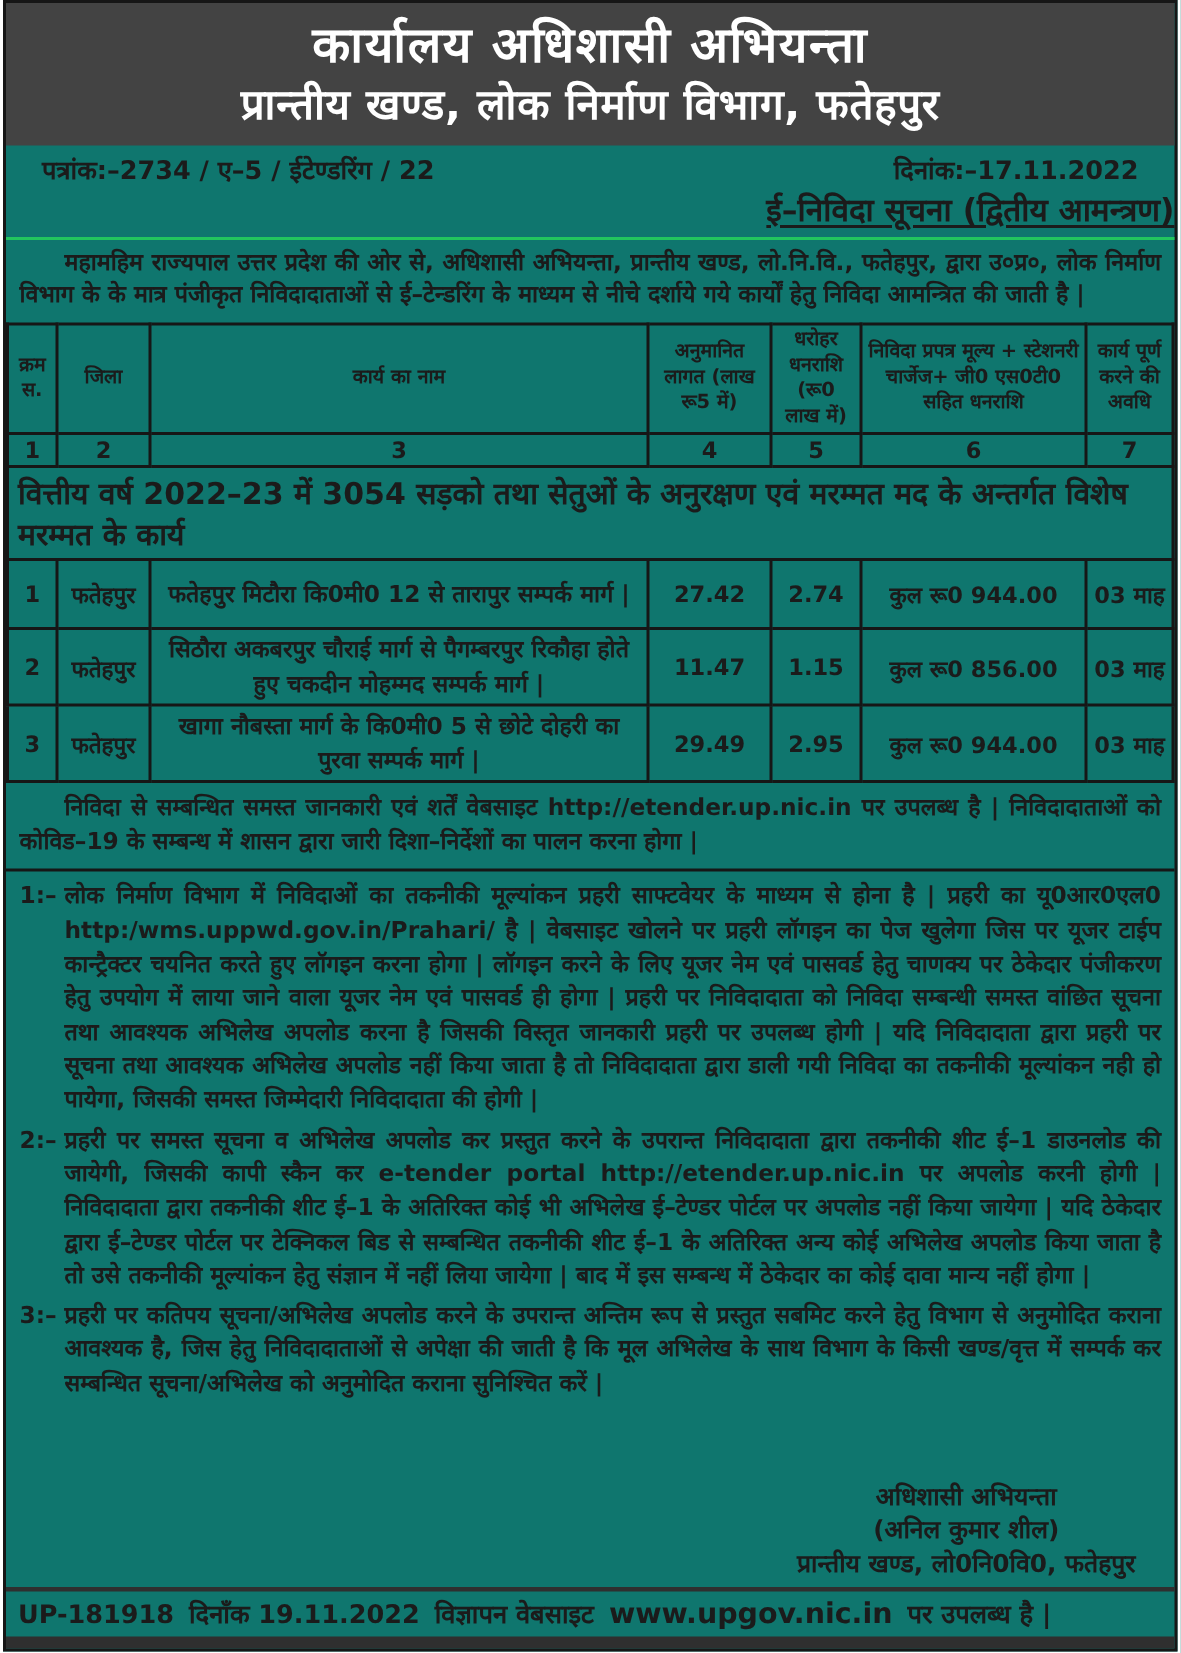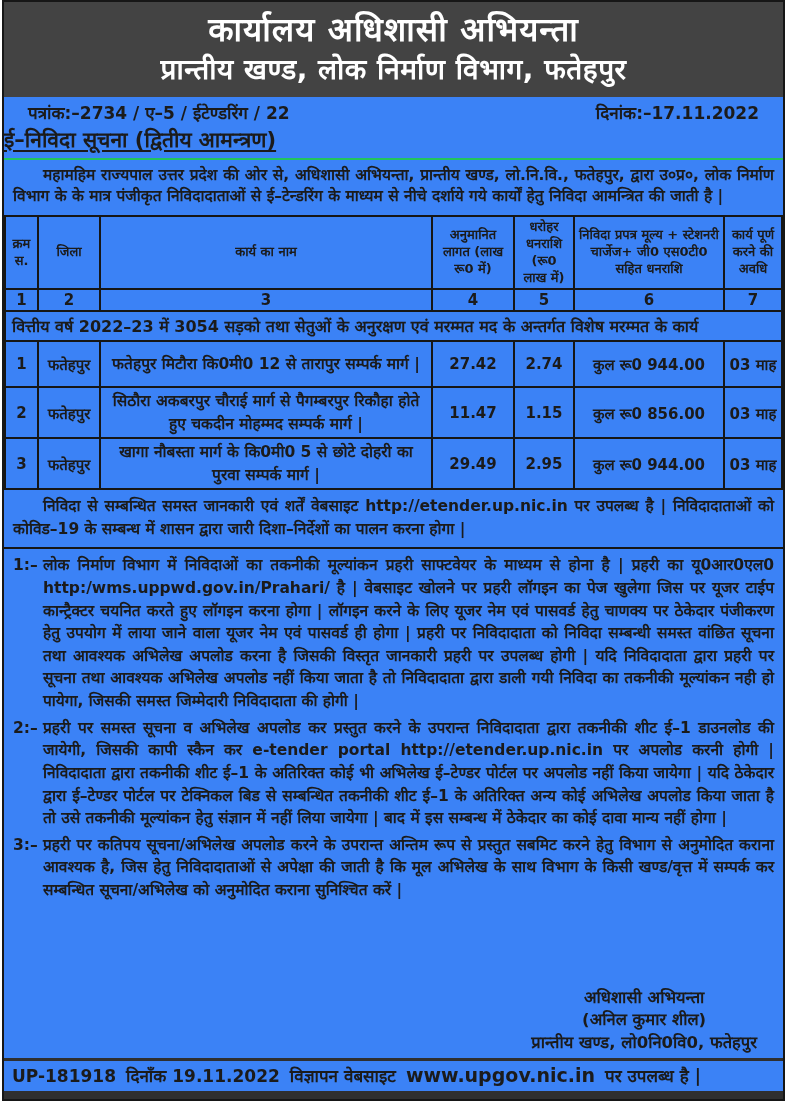--- a/index.html
+++ b/index.html
@@ -4,55 +4,55 @@
 <style>
   html,body{margin:0;padding:0;background:#ffffff;}
   body{
     width:787px;height:1102px;overflow:hidden;position:relative;
     font-family:"DejaVu Sans",sans-serif;color:#1b1b1b;
     -webkit-font-smoothing:antialiased;
   }
   .page{
     position:absolute;left:2px;right:2px;top:0;bottom:1px;
     border:2px solid #161616;
-    display:flex;flex-direction:column;background:#3b82f6;
+    display:flex;flex-direction:column;background:#0f766e;
   }
   
   .masthead{
     background:#434343;color:#ffffff;text-align:center;
     padding:9px 4px 10px;margin:0;
   }
   .masthead .l1{font-size:33px;font-weight:800;letter-spacing:1px;line-height:1.15;}
   .masthead .l2{font-size:28px;font-weight:800;letter-spacing:.5px;line-height:1.2;margin-top:4px;}
   
   .ref-row{
     display:flex;justify-content:space-between;align-items:baseline;
     padding:4px 24px 0;font-size:17px;font-weight:800;
   }
   .notice-title{
-    text-align:left;font-size:21px;font-weight:800;
+    text-align:right;font-size:21px;font-weight:800;
     margin:1px 0 5px;
   }
   .notice-title span{
     text-decoration:underline;text-decoration-thickness:2px;text-underline-offset:3px;
   }
   
   .intro{
     border-top:2px solid #22c55e;
     padding:5px 9px 7px;font-size:15.5px;font-weight:700;line-height:1.4;
     text-align:justify;text-indent:30px;
   }
   
   table{border-collapse:collapse;table-layout:fixed;width:100%;}
   th,td{border:2px solid #161616;padding:2px 3px;vertical-align:middle;}
   th{font-size:13px;font-weight:800;line-height:1.3;text-align:center;}
   .col-sno{width:33px;}.col-dist{width:62px;}.col-work{width:auto;}
   .col-cost{width:82px;}.col-emd{width:60px;}.col-fee{width:150px;}.col-dur{width:58px;}
   .numrow td{font-size:15px;font-weight:800;text-align:center;padding:1px 2px;}
-  .sectionrow td{font-size:16px;font-weight:800;text-align:left;padding:3px 6px;}
+  .sectionrow td{font-size:20px;font-weight:800;text-align:left;padding:3px 6px;}
   .datarow td{font-size:15px;font-weight:700;text-align:center;}
   .datarow .work{font-size:15.5px;line-height:1.45;}
   .datarow{height:46px;}
   
   .paras{padding:5px 9px 4px;}
   .paras p{
     margin:0 0 3px;font-size:15.5px;font-weight:700;line-height:1.45;
     text-align:justify;text-indent:30px;
   }
   
@@ -103,21 +103,21 @@
         <col class="col-cost">
       <col class="col-emd">
         <col class="col-fee">
         <col class="col-dur">
     </colgroup>
     <tbody>
         <tr>
       <th>क्रम स.</th>
       <th>जिला</th>
       <th>कार्य का नाम</th>
-      <th>अनुमानित लागत (लाख रू0 में)</th>
+      <th>अनुमानित लागत (लाख रू5 में)</th>
       <th>धरोहर धनराशि (रू0 लाख में)</th>
       <th>निविदा प्रपत्र मूल्य + स्टेशनरी चार्जेज+ जी0 एस0टी0 सहित धनराशि</th>
       <th>कार्य पूर्ण करने की अवधि</th>
     </tr>
     <tr class="numrow">
       <td>1</td>
       <td>2</td>
       <td>3</td>
       <td>4</td>
       <td>5</td>

